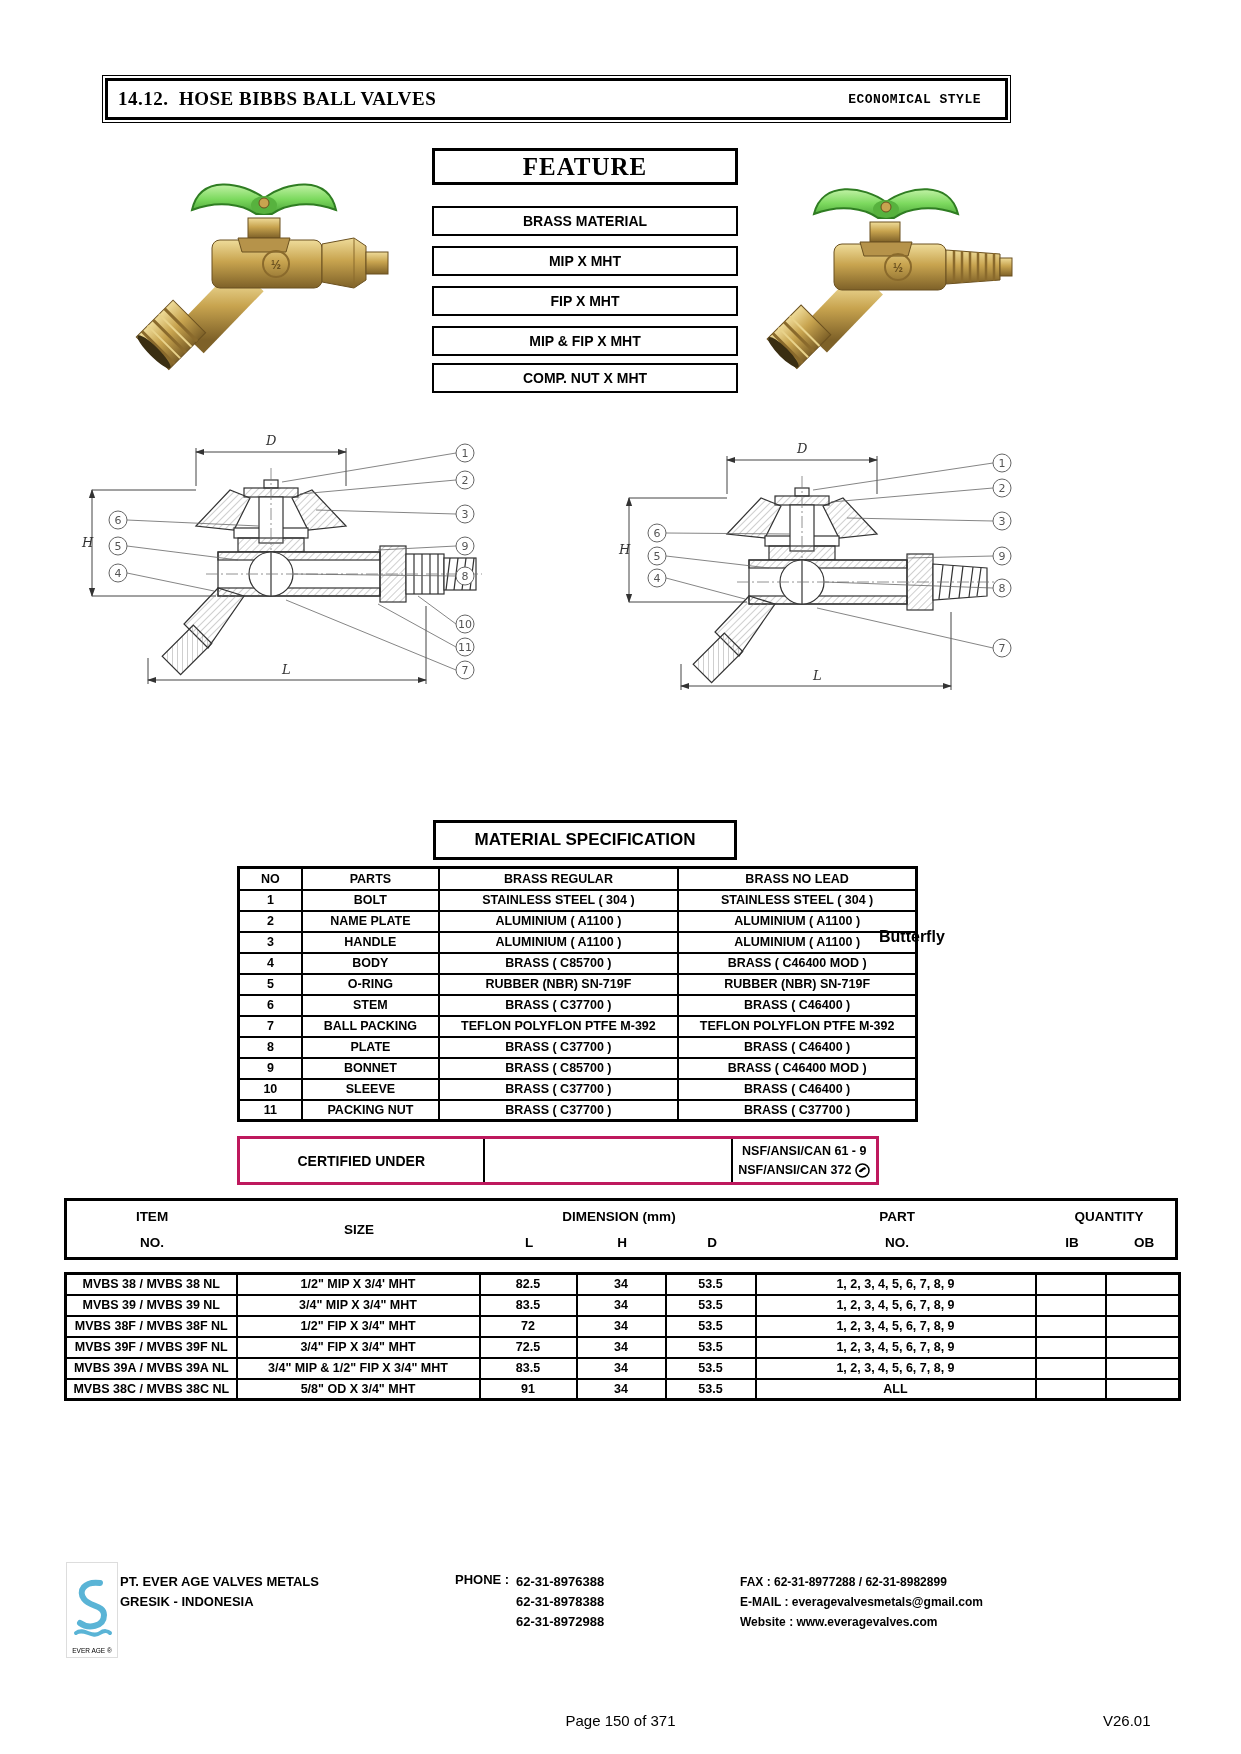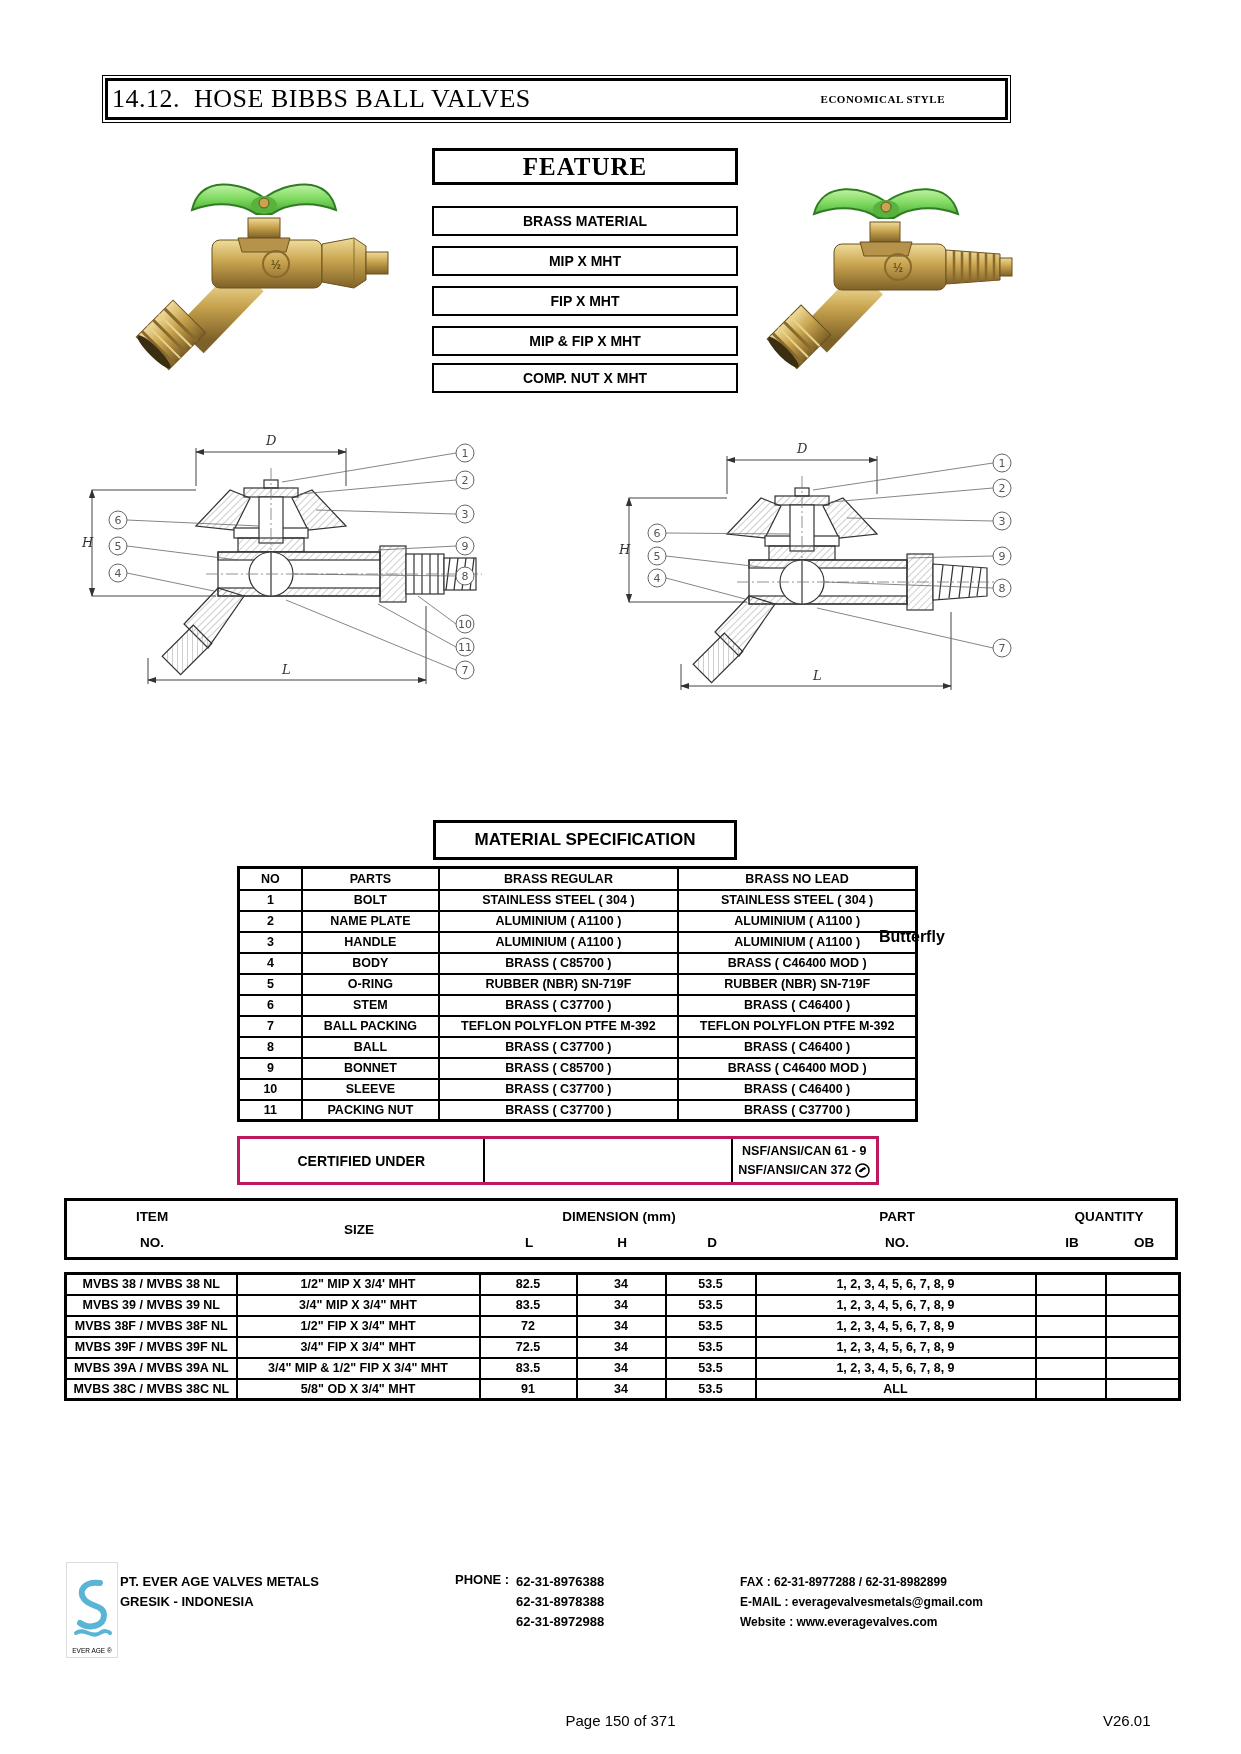--- a/index.html
+++ b/index.html
@@ -4,24 +4,24 @@
 <style>
   *{margin:0;padding:0;box-sizing:border-box}
   html,body{background:#9a9a9a}
   .page{position:relative;width:1241px;height:1754px;background:#fff;margin:0 auto;
         font-family:"Liberation Sans",sans-serif;color:#000;overflow:hidden}
   .abs{position:absolute}
 
   
   .hdr-box{left:105px;top:78px;width:903px;height:42px;border:3px solid #000;
            outline:1px solid #000;outline-offset:2px;display:flex;align-items:center}
-  .hdr-title{font-family:"Liberation Serif",serif;font-weight:normal;font-size:26px;
-             padding-left:4px;letter-spacing:.5px;white-space:pre}
-  .hdr-note{margin-left:auto;padding-right:60px;font-family:Liberation Serif, serif;
-            font-weight:bold;font-size:11px;letter-spacing:.5px}
+  .hdr-title{font-family:"Liberation Serif",serif;font-weight:bold;font-size:19px;
+             padding-left:10px;letter-spacing:.5px;white-space:pre}
+  .hdr-note{margin-left:auto;padding-right:24px;font-family:Liberation Mono, monospace;
+            font-weight:bold;font-size:13px;letter-spacing:.5px}
 
   
   .feat-title{left:432px;top:148px;width:306px;height:37px;border:3px solid #000;
               display:flex;align-items:center;justify-content:center;
               font-family:"Liberation Serif",serif;font-weight:bold;font-size:25px;letter-spacing:1px}
   .feat-item{left:432px;width:306px;height:30px;border:2px solid #000;display:flex;
              align-items:center;justify-content:center;font-weight:bold;font-size:14px}
 
   
   .callout-num{font:11px "DejaVu Sans",sans-serif;fill:#555;text-anchor:middle}
@@ -427,21 +427,21 @@
             <td>BRASS ( C46400 )</td>
           </tr>
           <tr>
             <td>7</td>
             <td>BALL PACKING</td>
             <td>TEFLON POLYFLON PTFE M-392</td>
             <td>TEFLON POLYFLON PTFE M-392</td>
           </tr>
           <tr>
             <td>8</td>
-            <td>BALL</td>
+            <td>PLATE</td>
             <td>BRASS ( C37700 )</td>
             <td>BRASS ( C46400 )</td>
           </tr>
           <tr>
             <td>9</td>
             <td>BONNET</td>
             <td>BRASS ( C85700 )</td>
             <td>BRASS ( C46400 MOD )</td>
           </tr>
           <tr>

